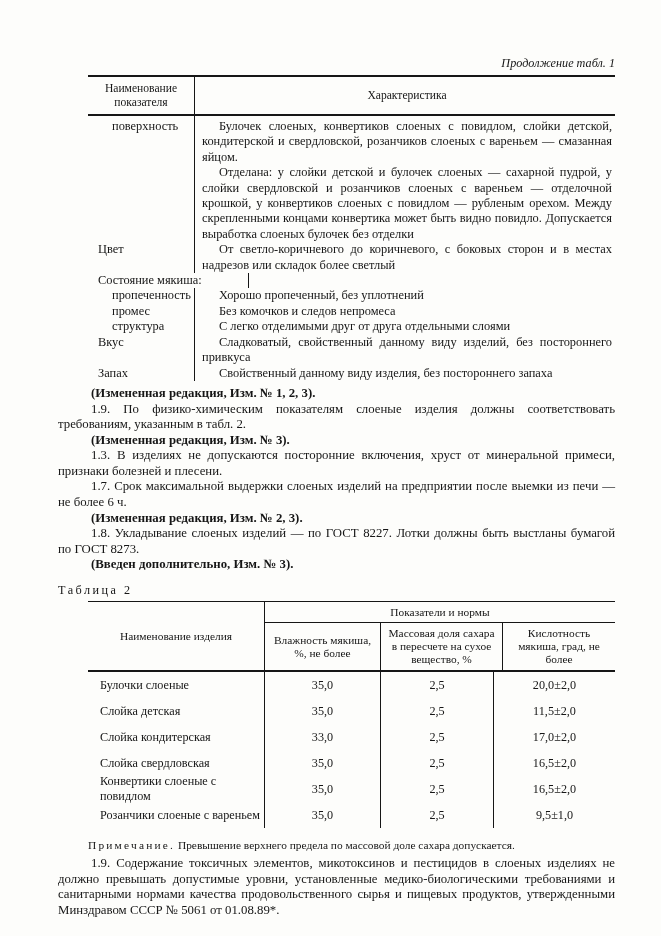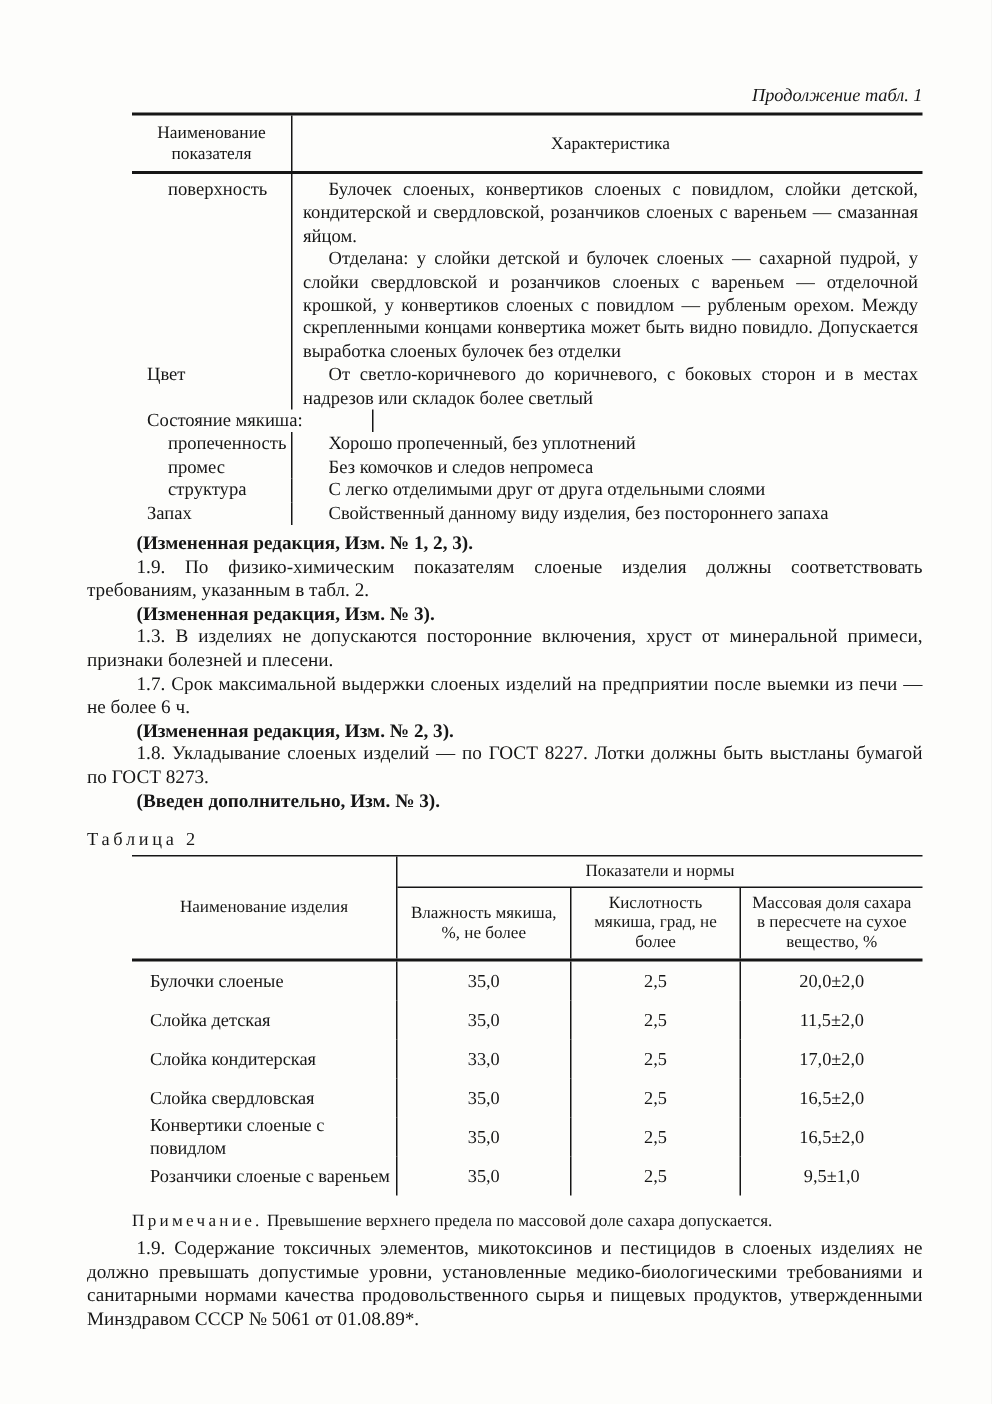--- a/index.html
+++ b/index.html
@@ -186,20 +186,26 @@
             <div class="cell-par">Без комочков и следов непромеса</div>
           </div>
         </div>
         <div class="t1-row">
           <div class="t1-c1 sub">структура</div>
           <div class="t1-c2">
             <div class="cell-par">С легко отделимыми друг от друга отдельными слоями</div>
           </div>
         </div>
         <div class="t1-row">
+          <div class="t1-c1">Вкус</div>
+          <div class="t1-c2">
+            <div class="cell-par">Сладковатый, свойственный данному виду изделий, без постороннего привкуса</div>
+          </div>
+        </div>
+        <div class="t1-row">
           <div class="t1-c1">Запах</div>
           <div class="t1-c2">
             <div class="cell-par">Свойственный данному виду изделия, без постороннего запаха</div>
           </div>
         </div>
       </div>
     </div>
 
     <div class="par bold gap-top">(Измененная редакция, Изм. № 1, 2, 3).</div>
     <div class="par">1.9. По физико-химическим показателям слоеные изделия должны соответствовать требованиям, указанным в табл. 2.</div>
@@ -212,22 +218,22 @@
 
     <div class="t2caption">Таблица 2</div>
 
     <div class="t2">
       <div class="t2-headwrap">
         <div class="t2-prodh w1">Наименование изделия</div>
         <div class="t2-right">
           <div class="t2-group">Показатели и нормы</div>
           <div class="t2-subrow">
             <div class="hcell w2">Влажность мякиша, %, не более</div>
+            <div class="hcell w4">Массовая доля сахара в пересчете на сухое вещество, %</div>
             <div class="hcell w3">Кислотность мякиша, град, не более</div>
-            <div class="hcell w4">Массовая доля сахара в пересчете на сухое вещество, %</div>
           </div>
         </div>
       </div>
 
       <div class="t2-datarow">
         <div class="name w1">Булочки слоеные</div>
         <div class="val w2">35,0</div>
         <div class="val w3">2,5</div>
         <div class="val w4">20,0±2,0</div>
       </div>

